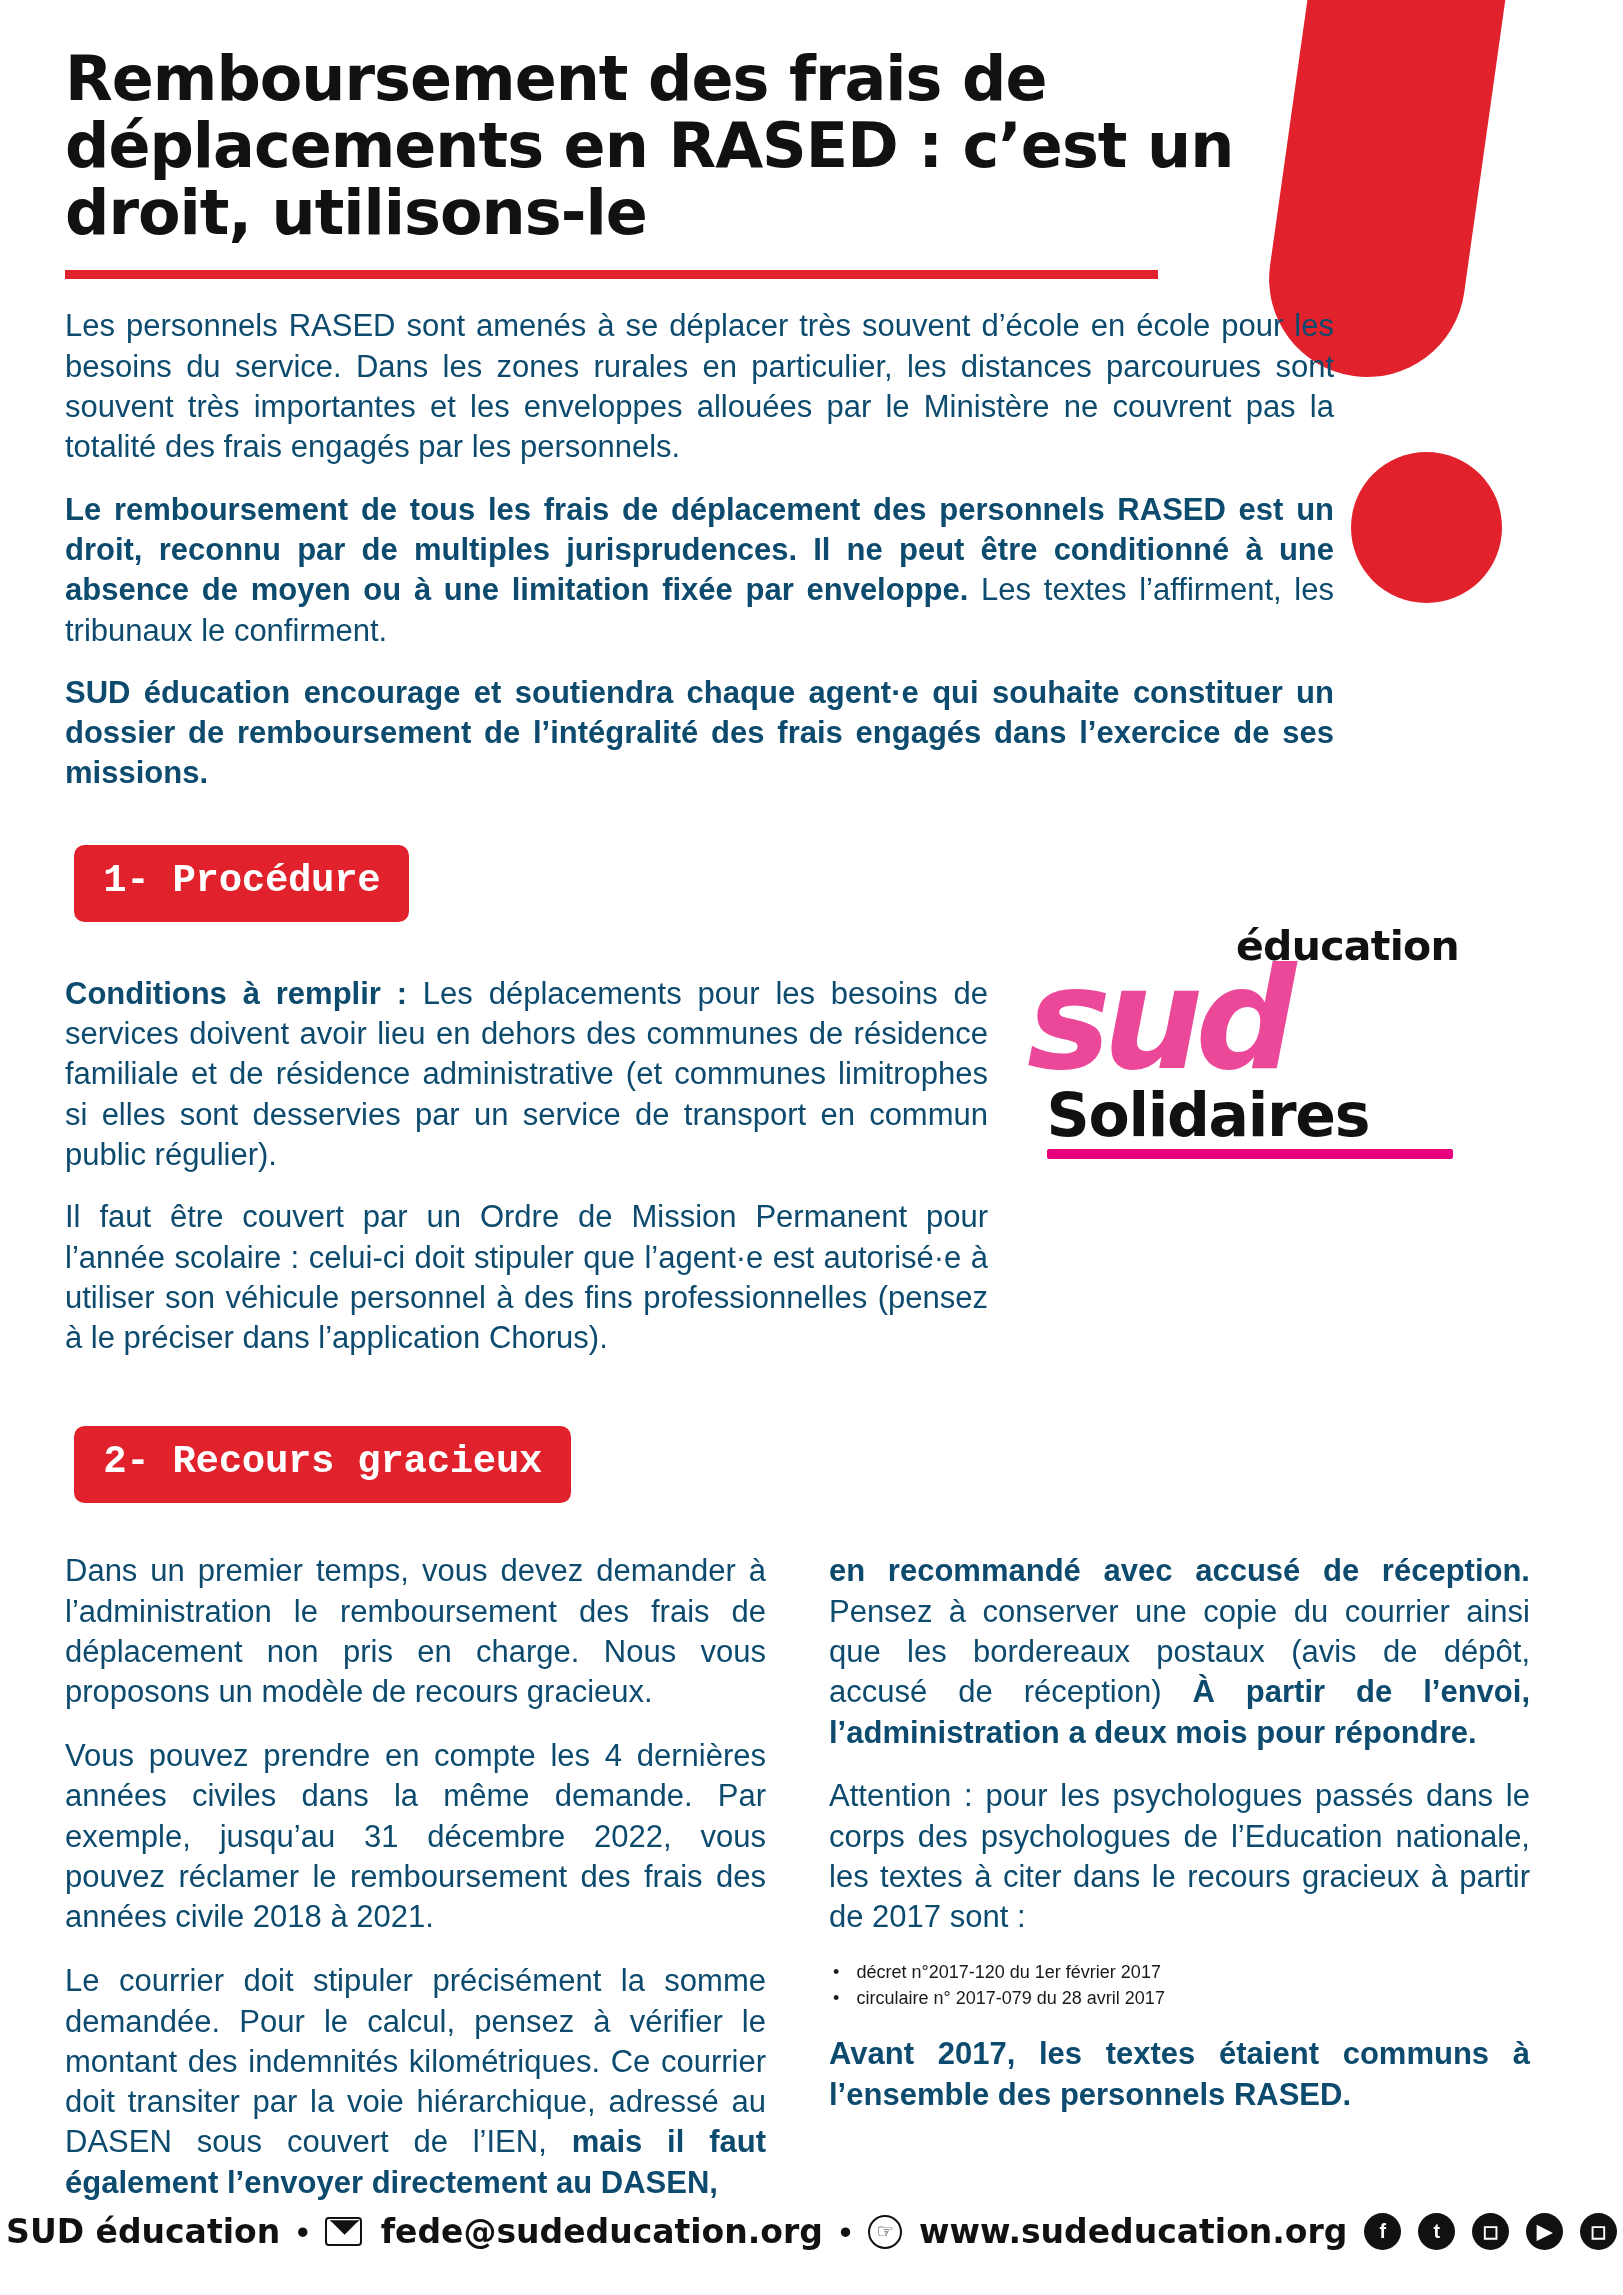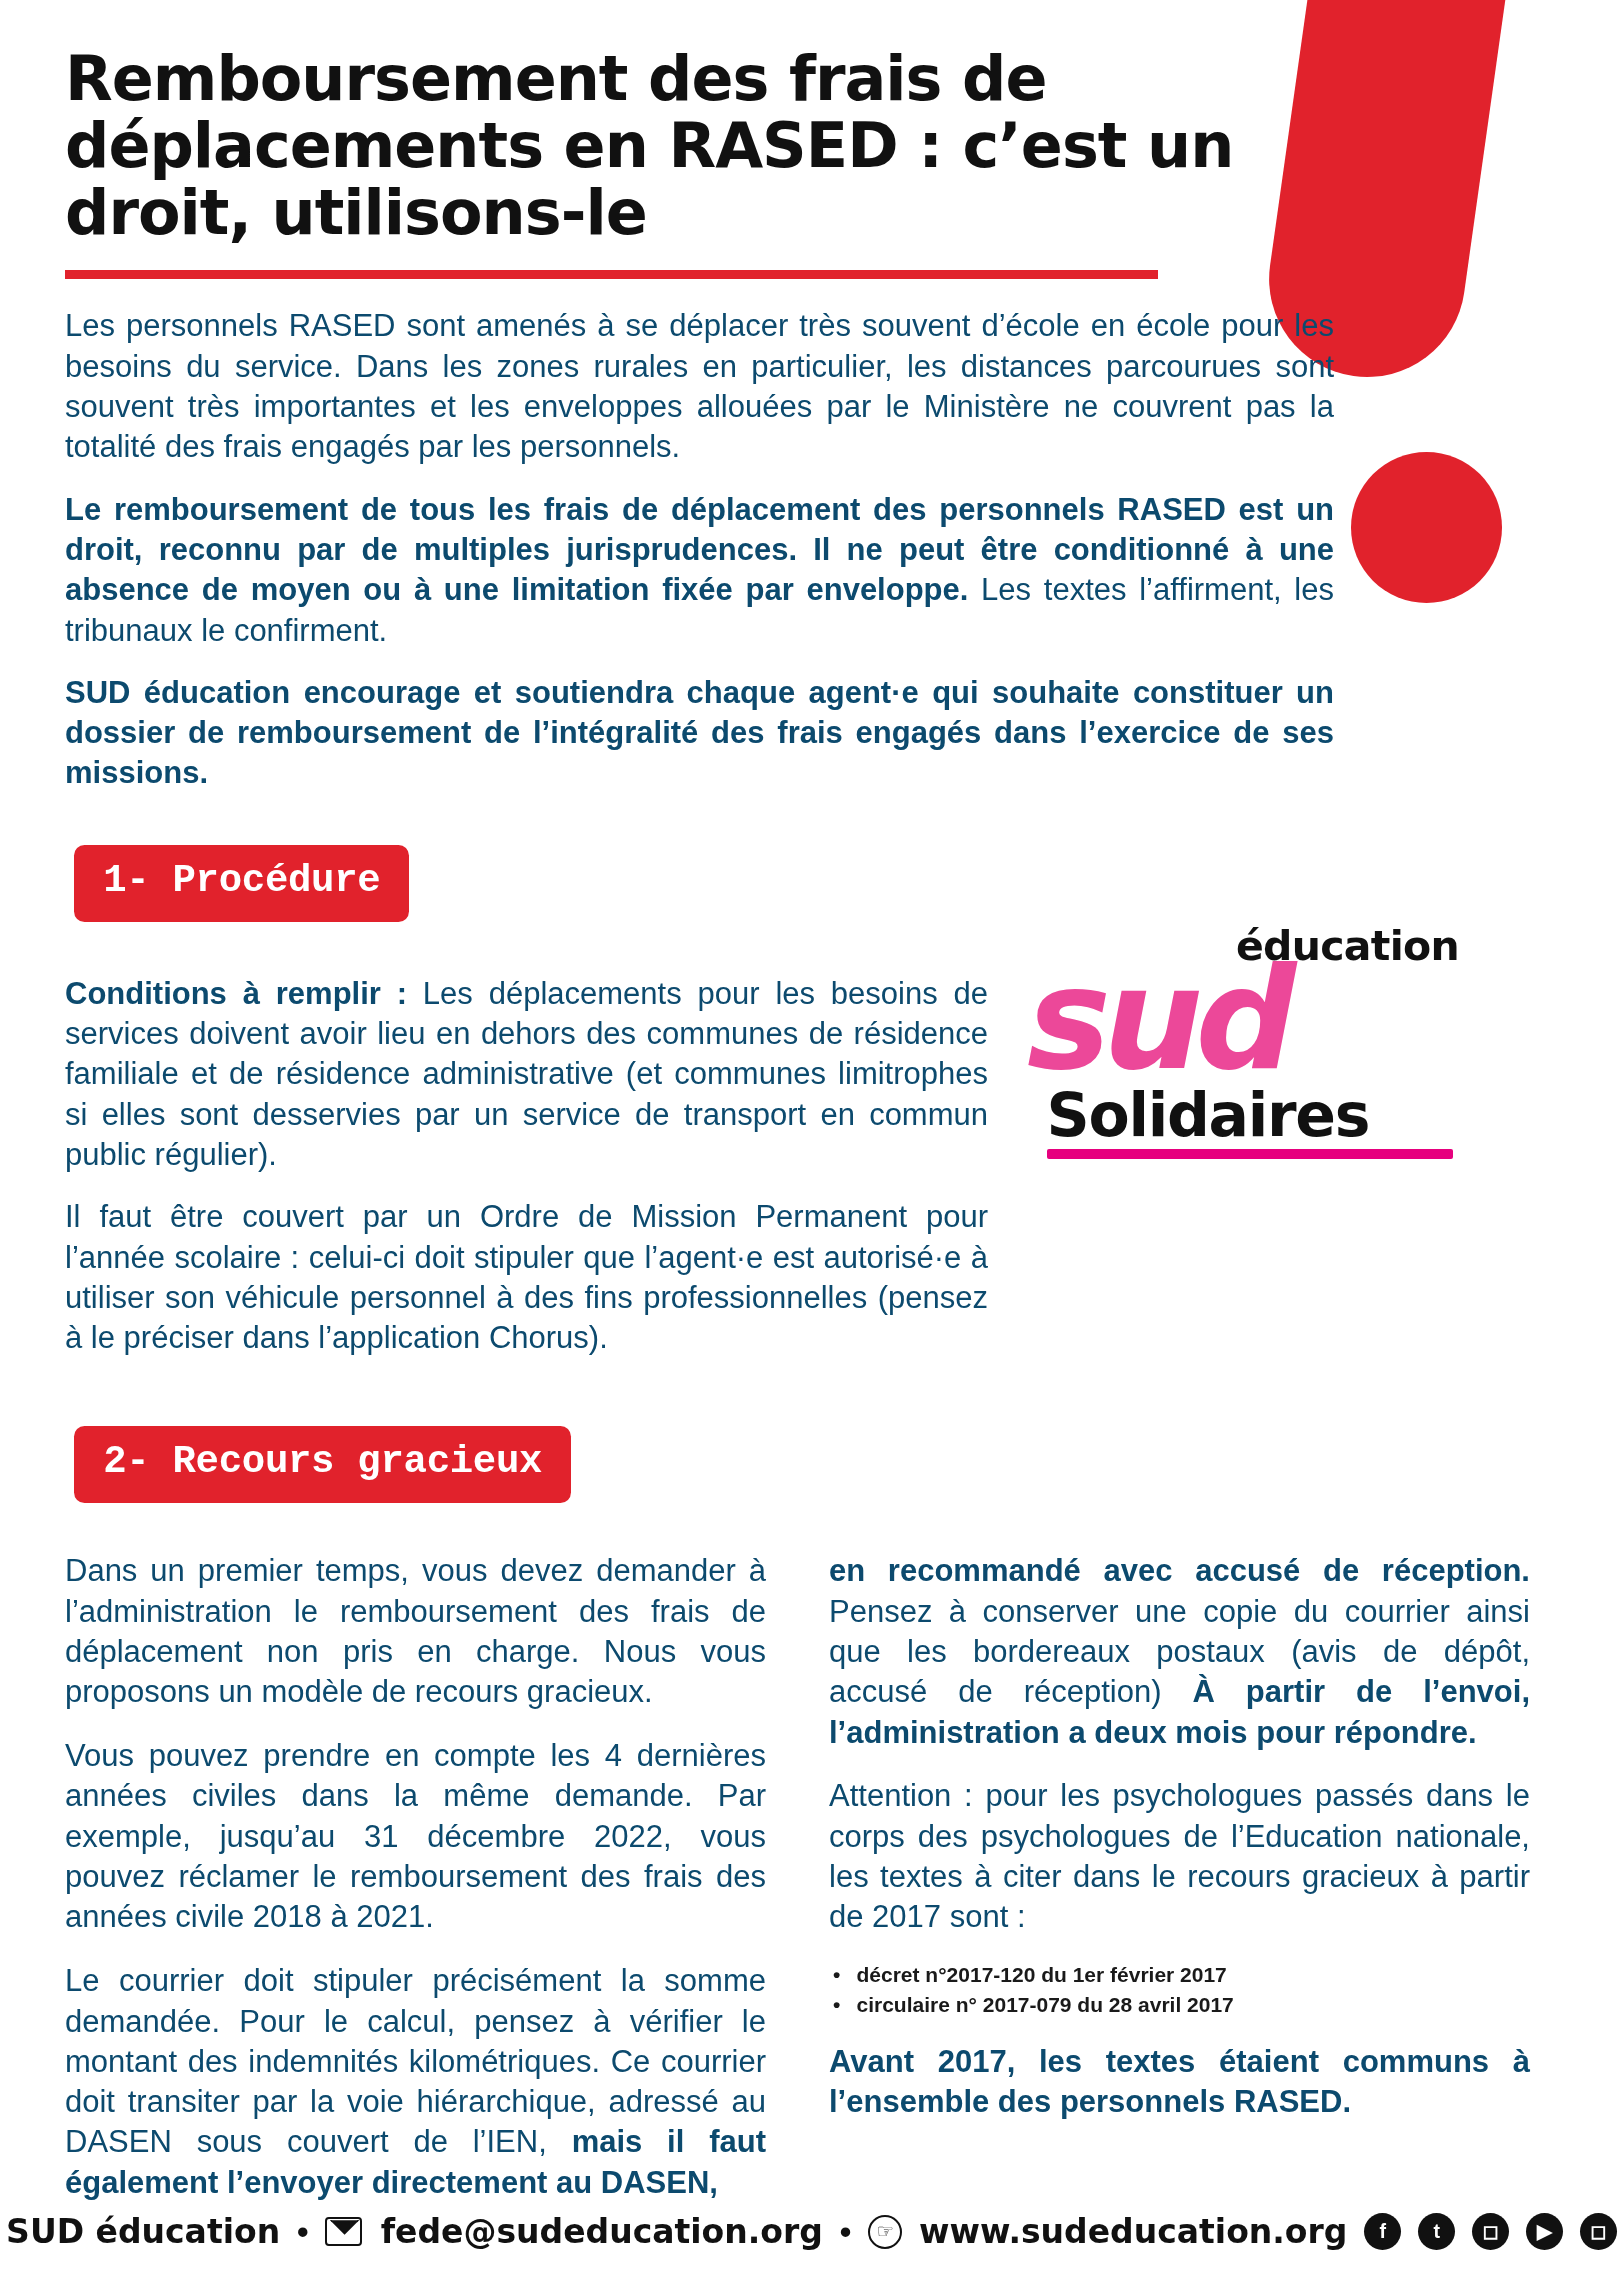--- a/index.html
+++ b/index.html
@@ -162,27 +162,26 @@
   }
   .col { width: 701px; }
   .col p.body { max-width: 701px; margin-top: 23.6px; }
   .col p.body.firstp { margin-top: 22px; }
   ul.bullets {
     list-style: none;
     margin: 23.6px 0 0 0;
     padding: 0;
   }
   ul.bullets li {
-    font-size: 21px;
+    font-size: 18px;
     line-height: 1.30;
     text-align: justify;
     position: relative;
     padding-left: 27.5px;
     margin-bottom: 2.6px;
-    font-weight: bold;
   }
   ul.bullets li::before {
     content: "•";
     position: absolute;
     left: 3.9px;
     top: 0;
   }
 
   
   .footer {

